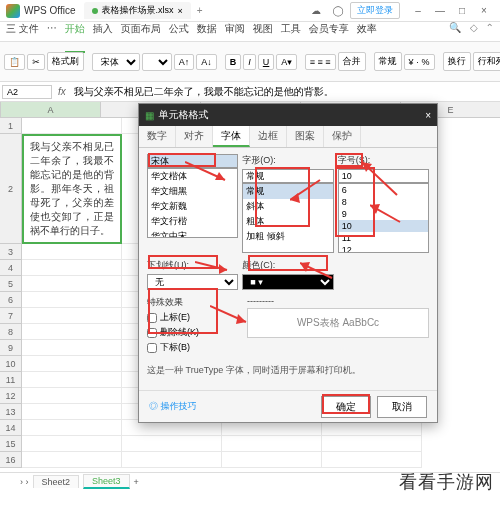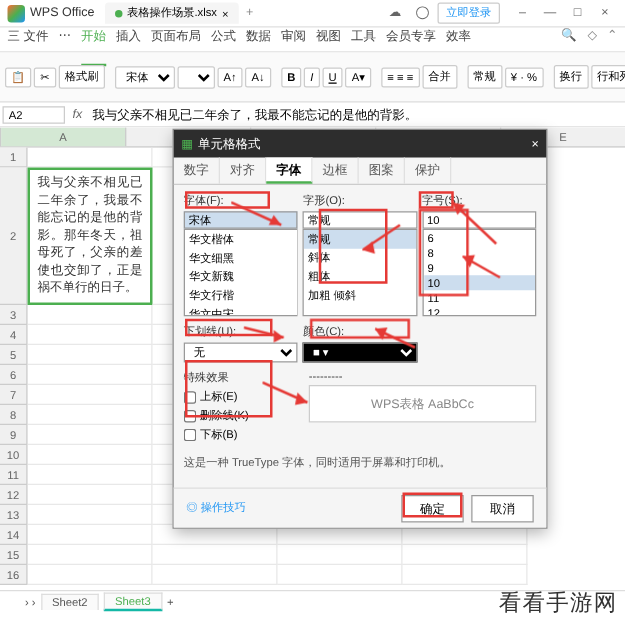--- a/index.html
+++ b/index.html
@@ -38,21 +38,21 @@
 .rh { width: 22px; background: #f0f0f0; border-right: 1px solid #ccc; border-bottom: 1px solid #ccc; text-align: center; font-size: 9px; color: #666; line-height: 16px; }
 .cell { flex: 0 0 100px; border-right: 1px solid #e8e8e8; border-bottom: 1px solid #e8e8e8; font-size: 10px; padding: 2px; overflow: hidden; }
 .cellA2 { border: 2px solid #4caf50; background: #fff; font-size: 10px; line-height: 1.4; color: #333; padding: 6px; display: flex; align-items: center; text-align: justify; }
 
 
 .dialog { position: absolute; left: 138px; top: 103px; width: 300px; height: 320px; background: #f5f5f5; border: 1px solid #888; box-shadow: 0 4px 12px rgba(0,0,0,0.3); z-index: 100; }
 .dialog .dtitle { height: 22px; background: #2d2d2d; color: #fff; font-size: 10px; display: flex; align-items: center; padding: 0 6px; }
 .dialog .dtitle .dclose { margin-left: auto; color: #fff; cursor: pointer; }
 .dialog .dtabs { display: flex; height: 22px; border-bottom: 1px solid #ccc; font-size: 10px; }
 .dialog .dtabs .dtab { padding: 3px 8px; color: #555; border-right: 1px solid #e0e0e0; }
-.dialog .dtabs .dtab.active { background: #fff; border-bottom: 2px solid #4caf50; color: #000; font-weight: bold; }
+.dialog .dtabs .dtab.active { background: #fff; border-bottom: 2px solid #4caf50; color: #000; }
 .dialog .dbody { padding: 6px 8px; font-size: 9px; position: relative; height: 240px; }
 .dialog .col3 { display: flex; gap: 4px; }
 .dialog .col3 > div { flex: 1; }
 .dialog .lab { color: #333; margin-bottom: 2px; }
 .dialog .listbox { border: 1px solid #999; background: #fff; height: 70px; overflow: auto; font-size: 9px; }
 .dialog .listbox div { padding: 1px 3px; }
 .dialog .listbox .sel { background: #cde; }
 .dialog .ibox { border: 1px solid #999; background: #fff; padding: 1px 3px; width: 100%; font-size: 9px; height: 14px; }
 .dialog select.ibox { height: 16px; }
 .dialog .chk { display: flex; align-items: center; gap: 3px; margin: 2px 0; }
@@ -290,21 +290,20 @@
     <div class="dtab">数字</div>
     <div class="dtab">对齐</div>
     <div class="dtab active">字体</div>
     <div class="dtab">边框</div>
     <div class="dtab">图案</div>
     <div class="dtab">保护</div>
   </div>
   <div class="dbody">
     <div class="col3">
       <div>
-        <div class="lab">字体(F):</div>
         <input class="ibox" style="background: rgb(204, 221, 238);" value="宋体">
         <div class="listbox">
           <div>华文楷体</div>
             <div>华文细黑</div>
             <div>华文新魏</div>
             <div>华文行楷</div>
             <div>华文中宋</div>
         </div>
       </div>
       <div>

